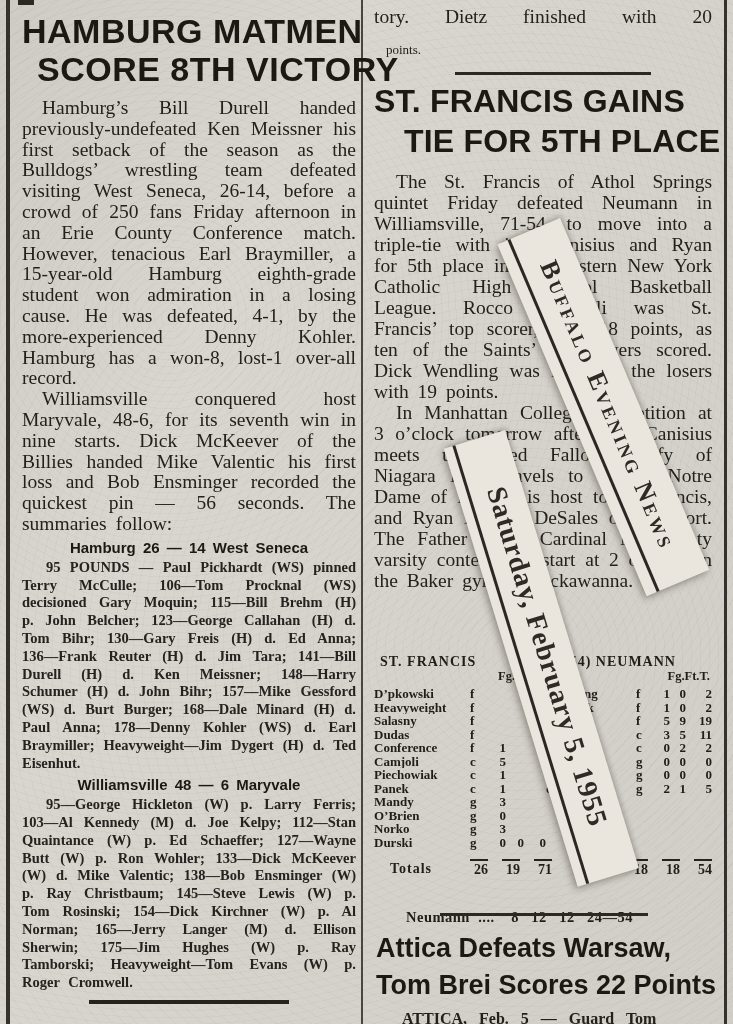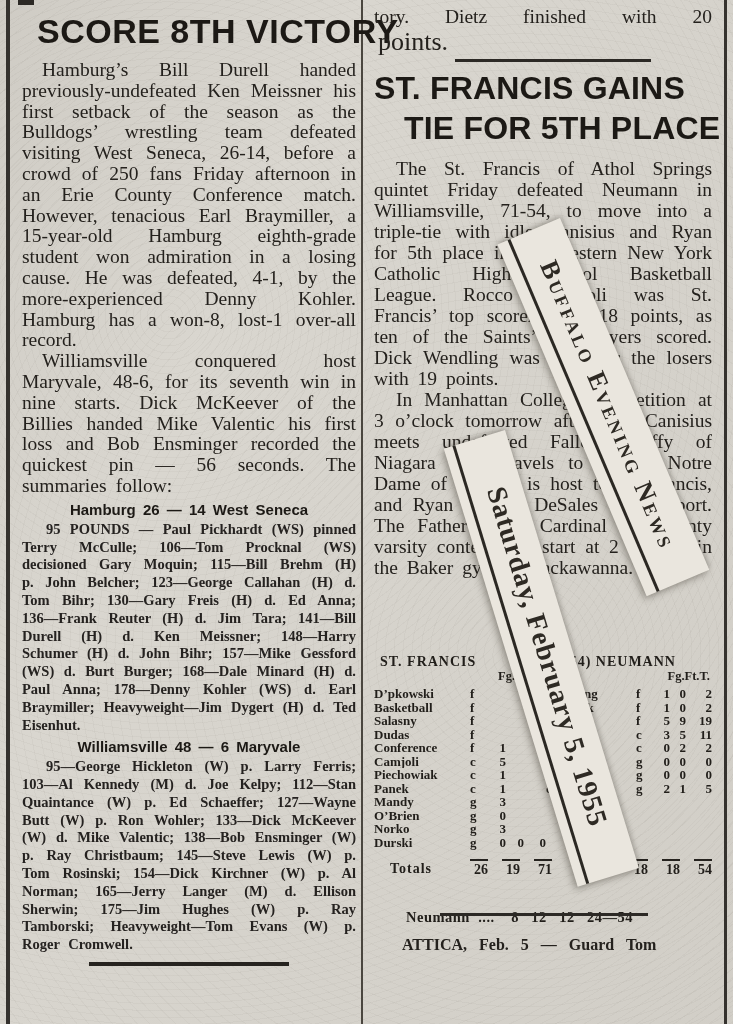--- a/index.html
+++ b/index.html
@@ -25,21 +25,21 @@
   .head1 .l2{margin-left:15px;display:block;}
   .bodytext{margin-top:10px;}
   .bodytext p{margin:0;text-align:justify;text-indent:20px;font-size:19.5px;line-height:20.8px;word-spacing:4.5px;}
   .subhead{font-family:"Liberation Sans",sans-serif;font-weight:bold;font-size:15px;line-height:20px;text-align:center;margin:3px 0 1px 0;color:#1c1915;word-spacing:3px;}
   .agate{margin:0;text-align:justify;font-weight:bold;font-size:14.5px;line-height:17.8px;word-spacing:5px;text-indent:24px;color:#252220;}
   .endrule-left{margin:8px auto 0 auto;width:200px;height:4px;background:#26231f;}
 
   
   .rightcol{position:absolute;left:374px;top:6px;width:338px;}
   .frag1{margin:0;font-size:19.5px;line-height:21px;text-align:justify;text-align-last:justify;word-spacing:4px;}
-  .frag2{margin:4px;font-size:26px;line-height:21px;}
+  .frag2{margin:12px;font-size:13px;line-height:21px;}
   .rule1{margin:7px 0 6px 81px;width:196px;height:3px;background:#2c2925;}
   .head2{font-family:"Liberation Sans",sans-serif;font-weight:bold;font-size:32px;line-height:40px;letter-spacing:.2px;color:#1c1915;white-space:nowrap;}
   .head2 .l2{display:block;margin-left:30px;}
   .rbody{margin-top:10px;}
   .rbody p{margin:0;text-align:justify;text-indent:22px;font-size:19.5px;line-height:21px;word-spacing:4px;}
 
   
   .boxscore{position:absolute;left:374px;top:654px;width:338px;font-weight:bold;color:#211e1a;}
   .bs-head{position:relative;height:16px;font-size:14px;}
   .bs-home-head{position:absolute;left:6px;letter-spacing:1px;text-align:center;}
@@ -87,20 +87,21 @@
 <body>
 
 <div class="page">
   <div class="vrule edge-left"></div>
   <div class="vrule col-divider"></div>
   <div class="vrule edge-right"></div>
   <div class="corner-mark"></div>
 
   <div class="leftcol">
     <div class="head1">
+      <span>HAMBURG MATMEN</span>
       <span class="l2">SCORE 8TH VICTORY</span>
     </div>
     <div class="bodytext">
       <p>Hamburg’s Bill Durell handed previously-undefeated Ken Meissner his first setback of the season as the Bulldogs’ wrestling team defeated visiting West Seneca, 26-14, before a crowd of 250 fans Friday afternoon in an Erie County Conference match. However, tenacious Earl Braymiller, a 15-year-old Hamburg eighth-grade student won admiration in a losing cause. He was defeated, 4-1, by the more-experienced Denny Kohler. Hamburg has a won-8, lost-1 over-all record.</p>
       <p>Williamsville conquered host Maryvale, 48-6, for its seventh win in nine starts. Dick McKeever of the Billies handed Mike Valentic his first loss and Bob Ensminger recorded the quickest pin — 56 seconds. The summaries follow:</p>
     </div>
     <div class="subhead">Hamburg 26 — 14 West Seneca</div>
     <p class="agate">95 POUNDS — Paul Pickhardt (WS) pinned Terry McCulle; 106—Tom Procknal (WS) decisioned Gary Moquin; 115—Bill Brehm (H) p. John Belcher; 123—George Callahan (H) d. Tom Bihr; 130—Gary Freis (H) d. Ed Anna; 136—Frank Reuter (H) d. Jim Tara; 141—Bill Durell (H) d. Ken Meissner; 148—Harry Schumer (H) d. John Bihr; 157—Mike Gessford (WS) d. Burt Burger; 168—Dale Minard (H) d. Paul Anna; 178—Denny Kohler (WS) d. Earl Braymiller; Heavyweight—Jim Dygert (H) d. Ted Eisenhut.</p>
     <div class="subhead">Williamsville 48 — 6 Maryvale</div>
     <p class="agate">95—George Hickleton (W) p. Larry Ferris; 103—Al Kennedy (M) d. Joe Kelpy; 112—Stan Quaintance (W) p. Ed Schaeffer; 127—Wayne Butt (W) p. Ron Wohler; 133—Dick McKeever (W) d. Mike Valentic; 138—Bob Ensminger (W) p. Ray Christbaum; 145—Steve Lewis (W) p. Tom Rosinski; 154—Dick Kirchner (W) p. Al Norman; 165—Jerry Langer (M) d. Ellison Sherwin; 175—Jim Hughes (W) p. Ray Tamborski; Heavyweight—Tom Evans (W) p. Roger Cromwell.</p>
@@ -133,21 +134,21 @@
 
           <div class="bsr">
             <span class="n">D’pkowski</span>
             <span>f</span>
             <span class="s"></span>
             <span class="s"></span>
             <span class="s"></span>
           </div>
 
           <div class="bsr">
-            <span class="n">Basketball</span>
+            <span class="n">Heavyweight</span>
             <span>f</span>
             <span class="s"></span>
             <span class="s"></span>
             <span class="s"></span>
           </div>
 
           <div class="bsr">
             <span class="n">Salasny</span>
             <span>f</span>
             <span class="s"></span>
@@ -308,20 +309,24 @@
         <span>54</span>
       </span>
     </div>
     <div class="linescore">
       <div>Neumann  ....    8   12   12   24—54</div>
     </div>
     <div class="rule2"></div>
   </div>
 
   <div class="attica">
+    <div class="head3">
+      <div>Attica Defeats Warsaw,</div>
+      <div>Tom Brei Scores 22 Points</div>
+    </div>
     <p class="attica-frag">ATTICA,  Feb.  5 — Guard  Tom</p>
   </div>
 
   <div class="strip strip-mast">
     <div class="strip-text mast-text">Buffalo Evening News</div>
     <div class="strip-line"></div>
   </div>
   <div class="strip strip-date">
     <div class="strip-text date-text">Saturday, February 5, 1955</div>
     <div class="strip-line"></div>

